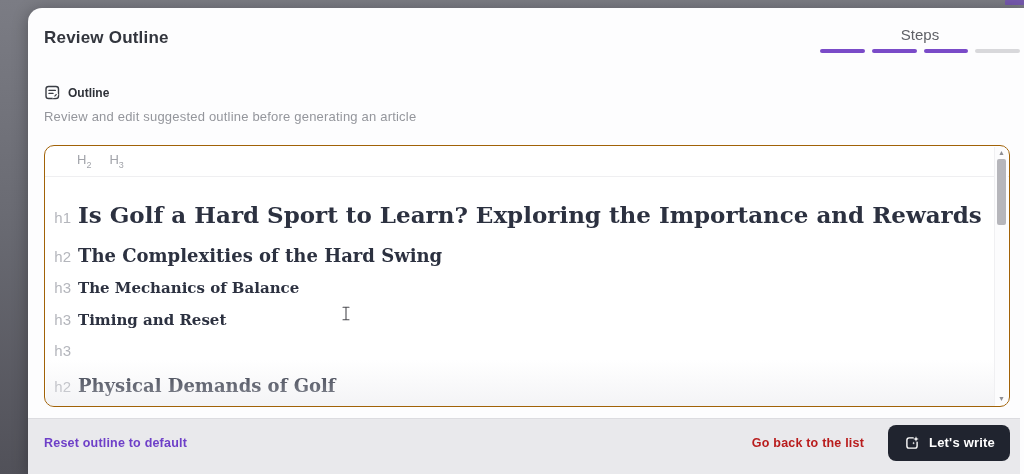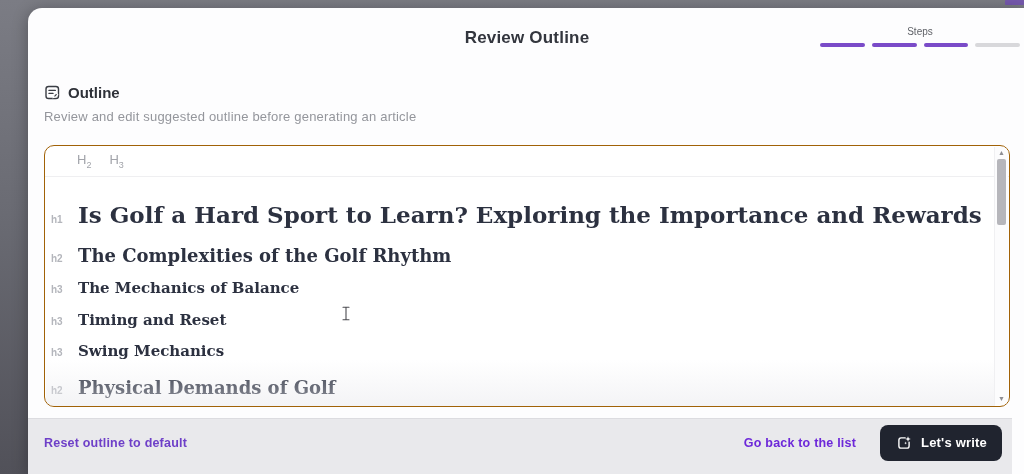--- a/index.html
+++ b/index.html
@@ -10,66 +10,66 @@
   }
   
   .top-chip{position:absolute;top:0;left:1005px;width:19px;height:5px;background:#7659ae;border-radius:1px;}
 
   .card{
     position:absolute;left:28px;top:8px;right:0;bottom:0;
     background:#fdfdfe;border-radius:14px 0 0 0;
     box-shadow:0 2px 16px rgba(0,0,0,.3);
     box-sizing:border-box;padding:20px 14px 0 16px;
   }
-  .page-title{font-size:17px;font-weight:700;color:#33363e;letter-spacing:.2px;margin:0;line-height:20px;text-align:center;}
+  .page-title{font-size:17px;font-weight:700;color:#33363e;letter-spacing:.2px;margin:0;line-height:20px;}
 
   .steps{position:absolute;top:18px;right:4px;width:200px;}
-  .steps-label{display:block;text-align:center;font-size:10px;color:#5f6167;margin-bottom:6px;}
+  .steps-label{display:block;text-align:center;font-size:15px;color:#5f6167;margin-bottom:6px;}
   .steps-bars{display:flex;gap:7px;}
   .step-bar{flex:1;height:4px;border-radius:2px;background:#d8d8db;}
   .step-bar.filled{background:#7a4bc8;}
 
   .section-head{display:flex;align-items:center;gap:7px;margin-top:36px;}
-  .section-title{font-size:15px;font-weight:700;color:#2e3138;}
+  .section-title{font-size:12px;font-weight:700;color:#2e3138;}
   .section-sub{margin-top:8px;font-size:13px;color:#94969c;letter-spacing:.2px;}
 
   .editor{
     position:relative;margin-top:21px;width:966px;height:262px;
     border:1px solid #a16207;border-radius:10px;background:#fff;
     box-sizing:border-box;overflow:hidden;
   }
   .toolbar{height:30px;display:flex;align-items:center;padding-left:30px;gap:14px;border-bottom:1px solid #efeff1;}
   .tb-btn{font-size:13px;color:#a2a4aa;background:none;border:none;padding:2px 2px;cursor:pointer;font-family:inherit;line-height:1;}
   .tb-btn sub{font-size:9px;}
   .content{position:relative;padding:0 20px 0 6px;}
   .row{display:flex;align-items:baseline;font-family:"DejaVu Serif","Liberation Serif",serif;font-weight:700;color:#2c3140;}
-  .row .gutter{flex:0 0 20px;margin-right:7px;font-family:"Liberation Sans","DejaVu Sans",sans-serif;font-weight:700;font-size:10px;color:#b4b6bc;text-align:left;}
+  .row .gutter{flex:0 0 20px;margin-right:7px;font-family:"Liberation Sans","DejaVu Sans",sans-serif;font-weight:400;font-size:15px;color:#b4b6bc;text-align:right;}
   .row .h-text{line-height:1.28;}
   .lvl-h1{margin-top:23px;font-size:23px;}
   .lvl-h2{margin-top:15px;font-size:18px;}
   .lvl-h3{margin-top:12px;font-size:15px;}
   .bottom-fade{position:absolute;left:1px;right:14px;bottom:0;height:46px;pointer-events:none;
     background:linear-gradient(180deg,rgba(238,238,241,0) 0%,rgba(234,234,238,.55) 100%);}
 
   .scrollbar{position:absolute;top:1px;right:1px;bottom:1px;width:13px;border-left:1px solid #f0f0f2;background:#fcfcfd;}
   .scroll-arrow{position:absolute;left:0;width:13px;height:10px;font-size:7px;line-height:10px;text-align:center;color:#8e8e94;}
   .scroll-arrow.up{top:1px;}
   .scroll-arrow.down{bottom:1px;}
   .scroll-thumb{position:absolute;left:2px;top:12px;width:9px;height:66px;background:#b6b6bb;border-radius:2px;}
 
   .text-cursor{position:absolute;left:296px;top:106px;}
 
   .footer{
-    position:absolute;left:0;right:12px;bottom:0;height:56px;
+    position:absolute;left:0;right:4px;bottom:0;height:56px;
     background:#e9e9ec;border-top:1px solid #dcdce0;
     display:flex;align-items:center;padding:0 10px 8px 16px;box-sizing:border-box;
   }
   .reset-link{font-size:12.5px;font-weight:700;color:#6e3fc8;letter-spacing:.2px;cursor:pointer;}
   .footer-right{margin-left:auto;display:flex;align-items:center;gap:24px;}
-  .back-link{font-size:12.5px;font-weight:700;color:#6d28d9;letter-spacing:.2px;cursor:pointer;}
+  .back-link{font-size:12.5px;font-weight:700;color:#b91c1c;letter-spacing:.2px;cursor:pointer;}
   .write-btn{
     display:flex;align-items:center;gap:8px;background:#20242f;color:#fff;
     border:none;border-radius:8px;padding:9px 15px;font-size:13px;font-weight:700;
     font-family:inherit;letter-spacing:.2px;cursor:pointer;
   }
 </style>
 </head>
 <body>
 
 <div class="stage">
@@ -113,33 +113,32 @@
           <svg width="10" height="15" viewBox="0 0 10 15" fill="none">
             <path d="M2 1.2h6M5 1.2v12.6M2 13.8h6" stroke="#4b4b50" stroke-width="1.1" stroke-linecap="round"></path>
           </svg>
         </span>
       <div class="row lvl-h1">
             <span class="gutter">h1</span>
             <span class="h-text">Is Golf a Hard Sport to Learn? Exploring the Importance and Rewards</span>
           </div>
           <div class="row lvl-h2">
             <span class="gutter">h2</span>
-            <span class="h-text">The Complexities of the Golf Rhythm</span>
+            <span class="h-text">The Complexities of the Hard Swing</span>
           </div>
           <div class="row lvl-h3">
             <span class="gutter">h3</span>
             <span class="h-text">The Mechanics of Balance</span>
           </div>
           <div class="row lvl-h3">
             <span class="gutter">h3</span>
             <span class="h-text">Timing and Reset</span>
           </div>
           <div class="row lvl-h3">
             <span class="gutter">h3</span>
-            <span class="h-text">Swing Mechanics</span>
           </div>
           <div class="row lvl-h2">
             <span class="gutter">h2</span>
             <span class="h-text">Physical Demands of Golf</span>
           </div>
         </div>
 
       <div class="bottom-fade"></div>
 
       <div class="scrollbar">

